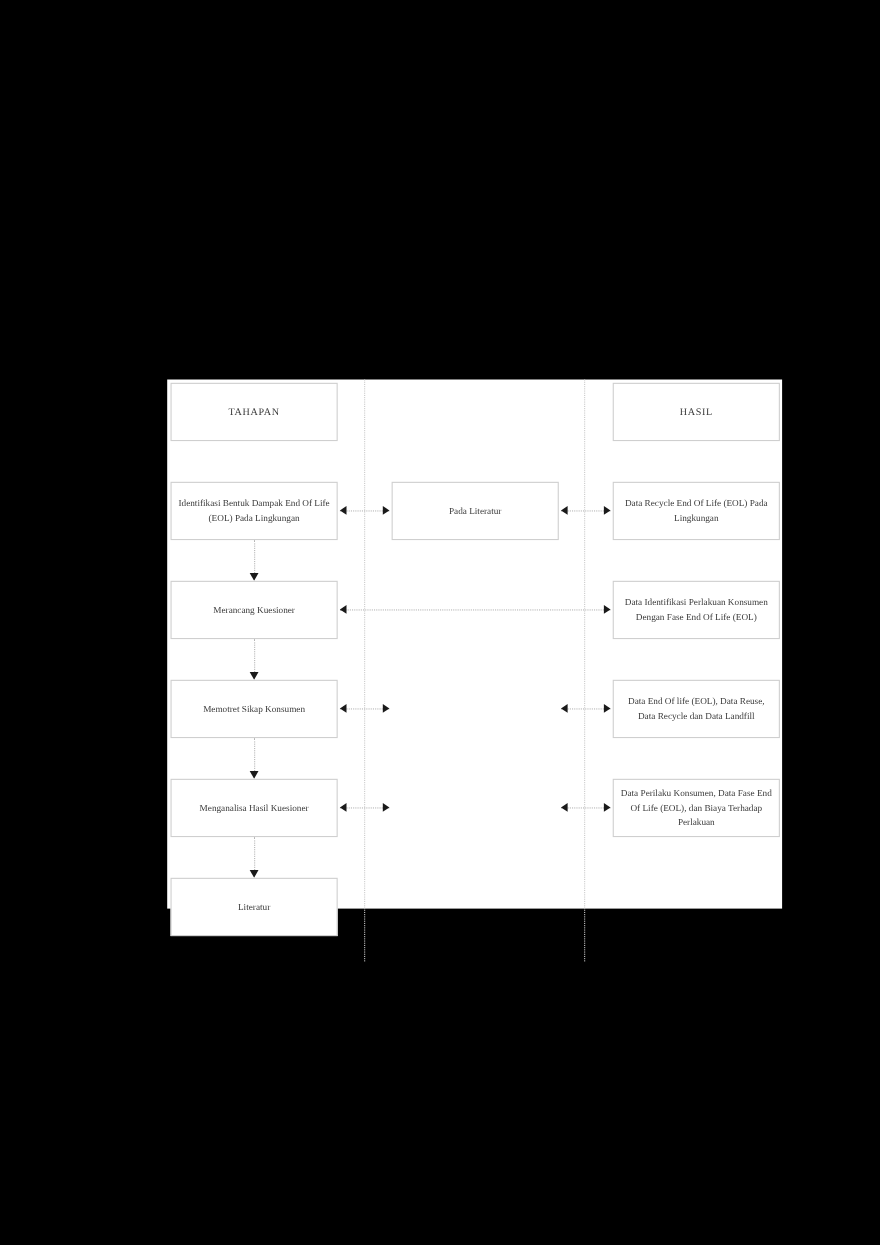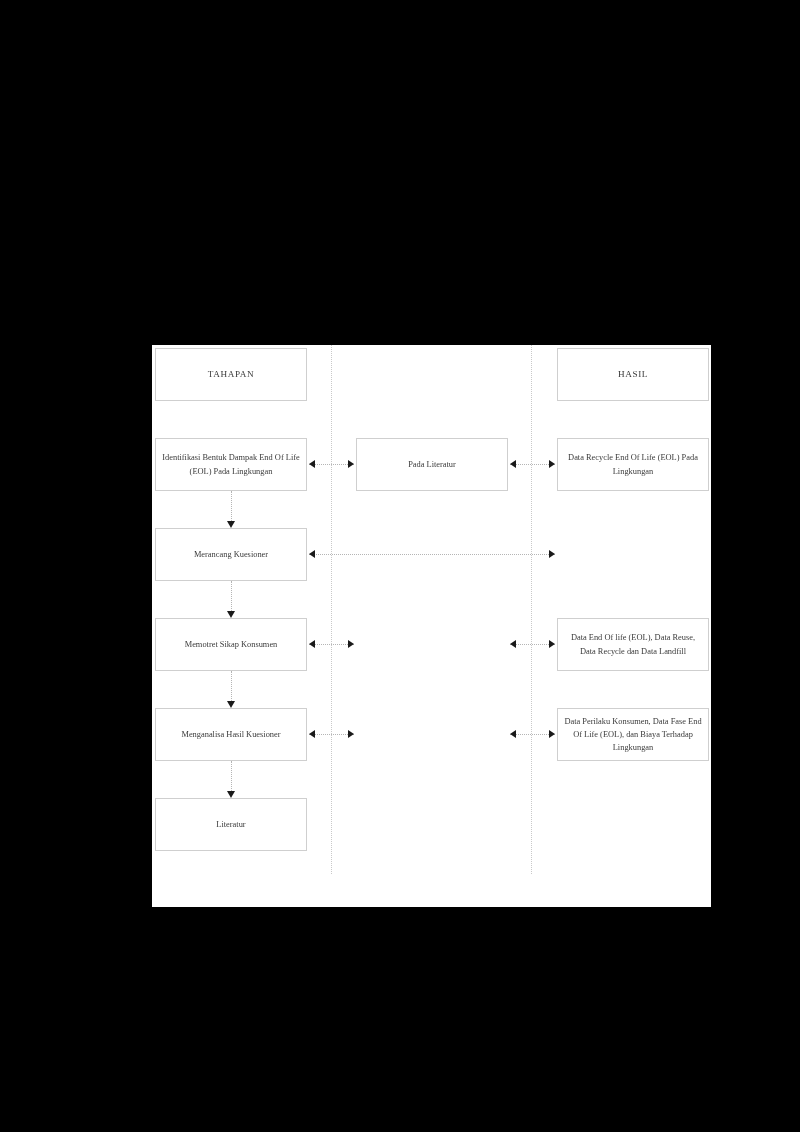--- a/index.html
+++ b/index.html
@@ -14,21 +14,21 @@
     overflow: hidden;
     font-family: "Liberation Serif", "DejaVu Serif", serif;
   }
 
   
   #flowchart-panel {
     position: absolute;
     left: 152px;
     top: 345px;
     width: 559px;
-    height: 562px;
+    height: 481px;
     background: #ffffff;
   }
 
   
   .column-divider {
     position: absolute;
     top: 0;
     width: 0;
     height: 529px;
     border-left: 1px dotted #c9c9c9;
@@ -142,20 +142,23 @@
   <div class="h-conn" style="left:358px; top:119px; width:45px;"></div>
   <div class="arrow-left" style="left:358px; top:115px;"></div>
   <div class="arrow-right" style="left:397px; top:115px;"></div>
 
   <div class="v-conn" style="left:79px; top:146px; height:30px;"></div>
   <div class="arrow-down" style="left:75px; top:176px;"></div>
 
   <div class="node col-a row-2">
     <span class="label">Merancang Kuesioner</span>
   </div>
+  <div class="node col-c row-2">
+    <span class="label">Data Identifikasi Perlakuan Konsumen Dengan Fase End Of Life (EOL)</span>
+  </div>
 
   <div class="h-conn" style="left:157px; top:209px; width:246px;"></div>
   <div class="arrow-left" style="left:157px; top:205px;"></div>
   <div class="arrow-right" style="left:397px; top:205px;"></div>
 
   <div class="v-conn" style="left:79px; top:236px; height:30px;"></div>
   <div class="arrow-down" style="left:75px; top:266px;"></div>
 
   <div class="node col-a row-3">
     <span class="label">Memotret Sikap Konsumen</span>
@@ -171,21 +174,21 @@
   <div class="arrow-left" style="left:358px; top:295px;"></div>
   <div class="arrow-right" style="left:397px; top:295px;"></div>
 
   <div class="v-conn" style="left:79px; top:326px; height:30px;"></div>
   <div class="arrow-down" style="left:75px; top:356px;"></div>
 
   <div class="node col-a row-4">
     <span class="label">Menganalisa Hasil Kuesioner</span>
   </div>
   <div class="node col-c row-4">
-    <span class="label">Data Perilaku Konsumen, Data Fase End Of Life (EOL), dan Biaya Terhadap Lingkungan</span>
+    <span class="label">Data Perilaku Konsumen, Data Fase End Of Life (EOL), dan Biaya Terhadap Perlakuan</span>
   </div>
 
   <div class="h-conn" style="left:157px; top:389px; width:45px;"></div>
   <div class="arrow-left" style="left:157px; top:385px;"></div>
   <div class="arrow-right" style="left:196px; top:385px;"></div>
   <div class="h-conn" style="left:358px; top:389px; width:45px;"></div>
   <div class="arrow-left" style="left:358px; top:385px;"></div>
   <div class="arrow-right" style="left:397px; top:385px;"></div>
 
   <div class="v-conn" style="left:79px; top:416px; height:30px;"></div>

